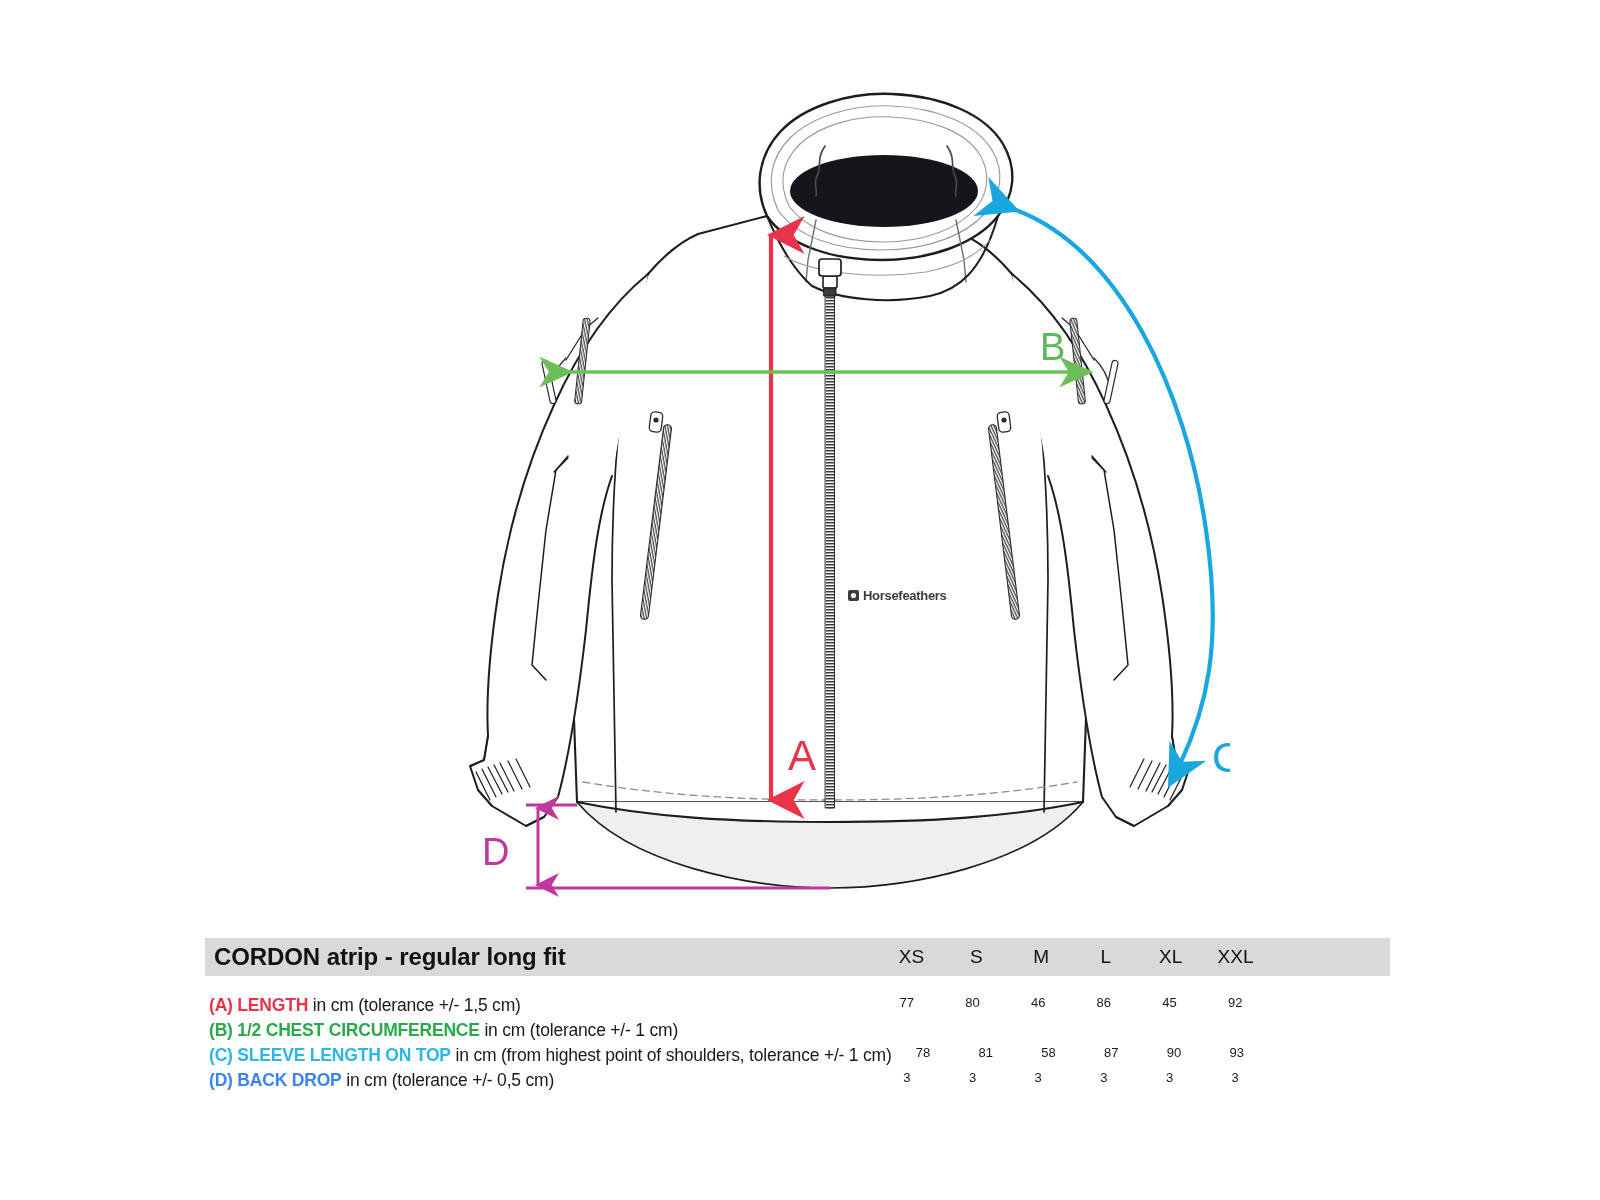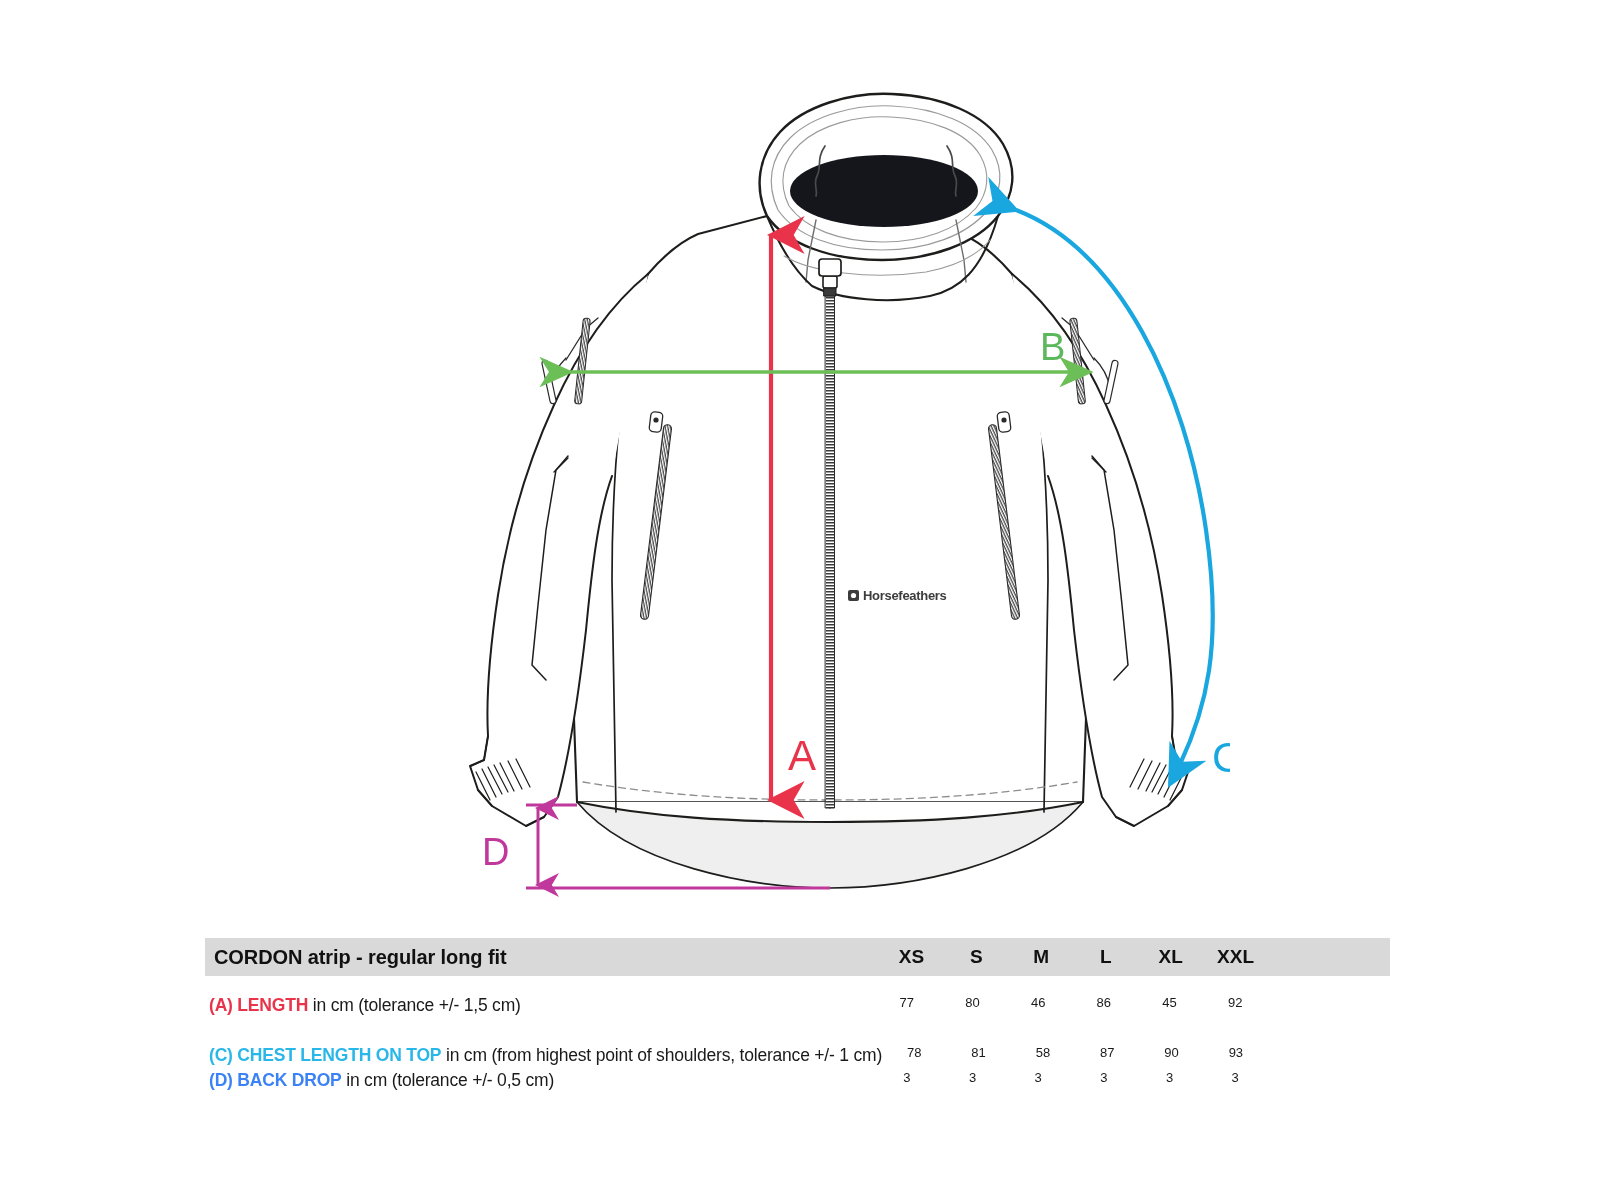--- a/index.html
+++ b/index.html
@@ -39,36 +39,36 @@
     width: 1185px;
   }
   .table-header-bar {
     background: #d9d9d9;
     height: 38px;
     display: flex;
     align-items: center;
     box-sizing: border-box;
   }
   .th-title {
-    font-size: 20px;
+    font-size: 24px;
     font-weight: bold;
     color: #111111;
     padding-left: 9px;
     flex: 0 0 665px;
     letter-spacing: -0.1px;
   }
   .size-cols {
     display: flex;
     flex: 1 1 auto;
   }
   .size-col {
     flex: 1 1 0;
     text-align: center;
     font-size: 19px;
-    font-weight: bold;
+    font-weight: normal;
     color: #111111;
   }
 
   .rows {
     margin-top: 19px;
   }
   .row {
     display: flex;
     align-items: flex-start;
     height: 25px;
@@ -300,24 +300,25 @@
           <div class="val">77</div>
           <div class="val">80</div>
           <div class="val">46</div>
           <div class="val">86</div>
           <div class="val">45</div>
           <div class="val">92</div>
         </div>
       </div>
 
       <div class="row">
+        <div class="row-label"><span class="key" style="color: rgb(42, 168, 74);">(B) 1/2 CHEST CIRCUMFERENCE</span><span> in cm (tolerance +/- 1 cm)</span></div>
       </div>
 
       <div class="row">
-        <div class="row-label"><span class="key" style="color: rgb(41, 182, 232);">(C) CHEST LENGTH ON TOP</span><span> in cm (from highest point of shoulders, tolerance +/- 1 cm)</span></div>
+        <div class="row-label"><span class="key" style="color: rgb(41, 182, 232);">(C) SLEEVE LENGTH ON TOP</span><span> in cm (from highest point of shoulders, tolerance +/- 1 cm)</span></div>
         <div class="row-vals">
           <div class="val">78</div>
           <div class="val">81</div>
           <div class="val">58</div>
           <div class="val">87</div>
           <div class="val">90</div>
           <div class="val">93</div>
         </div>
       </div>
 

